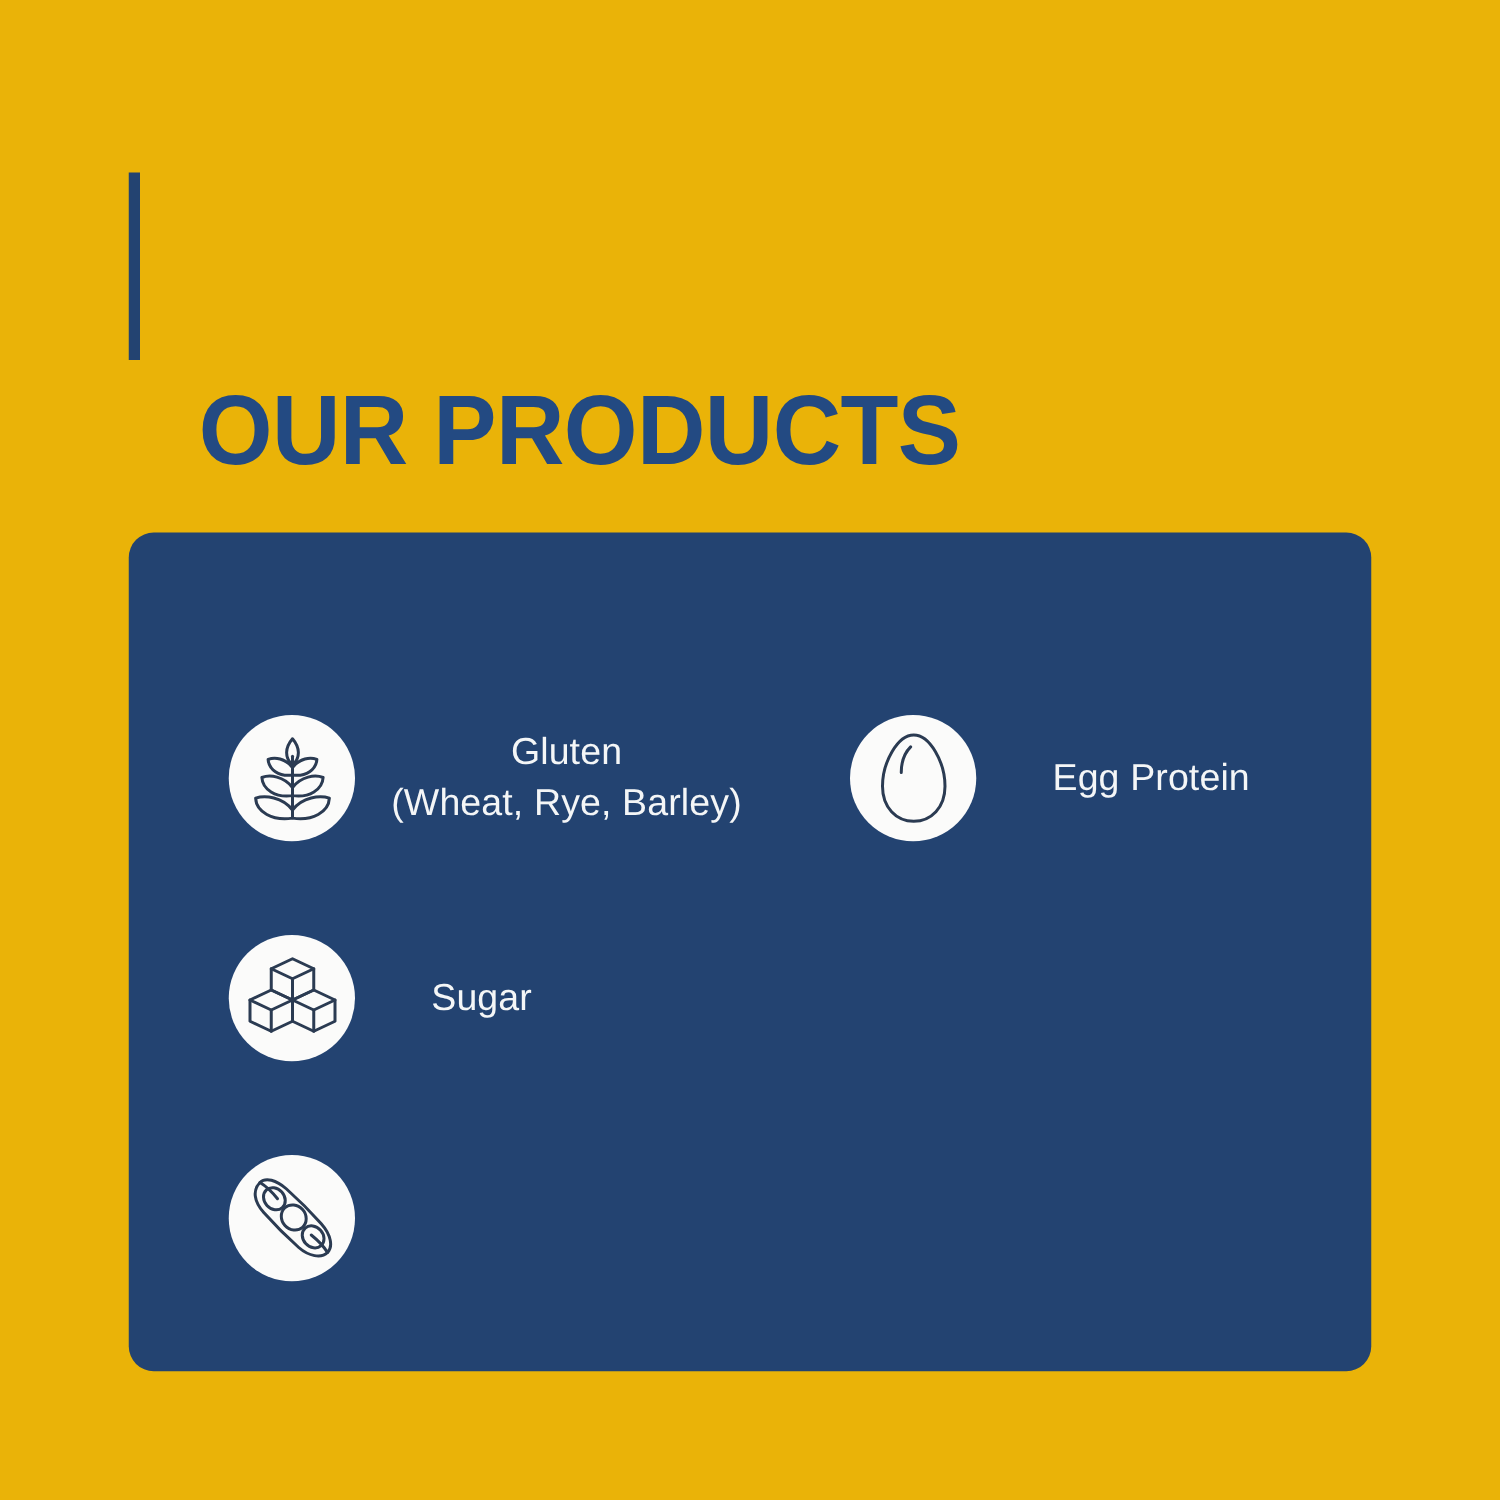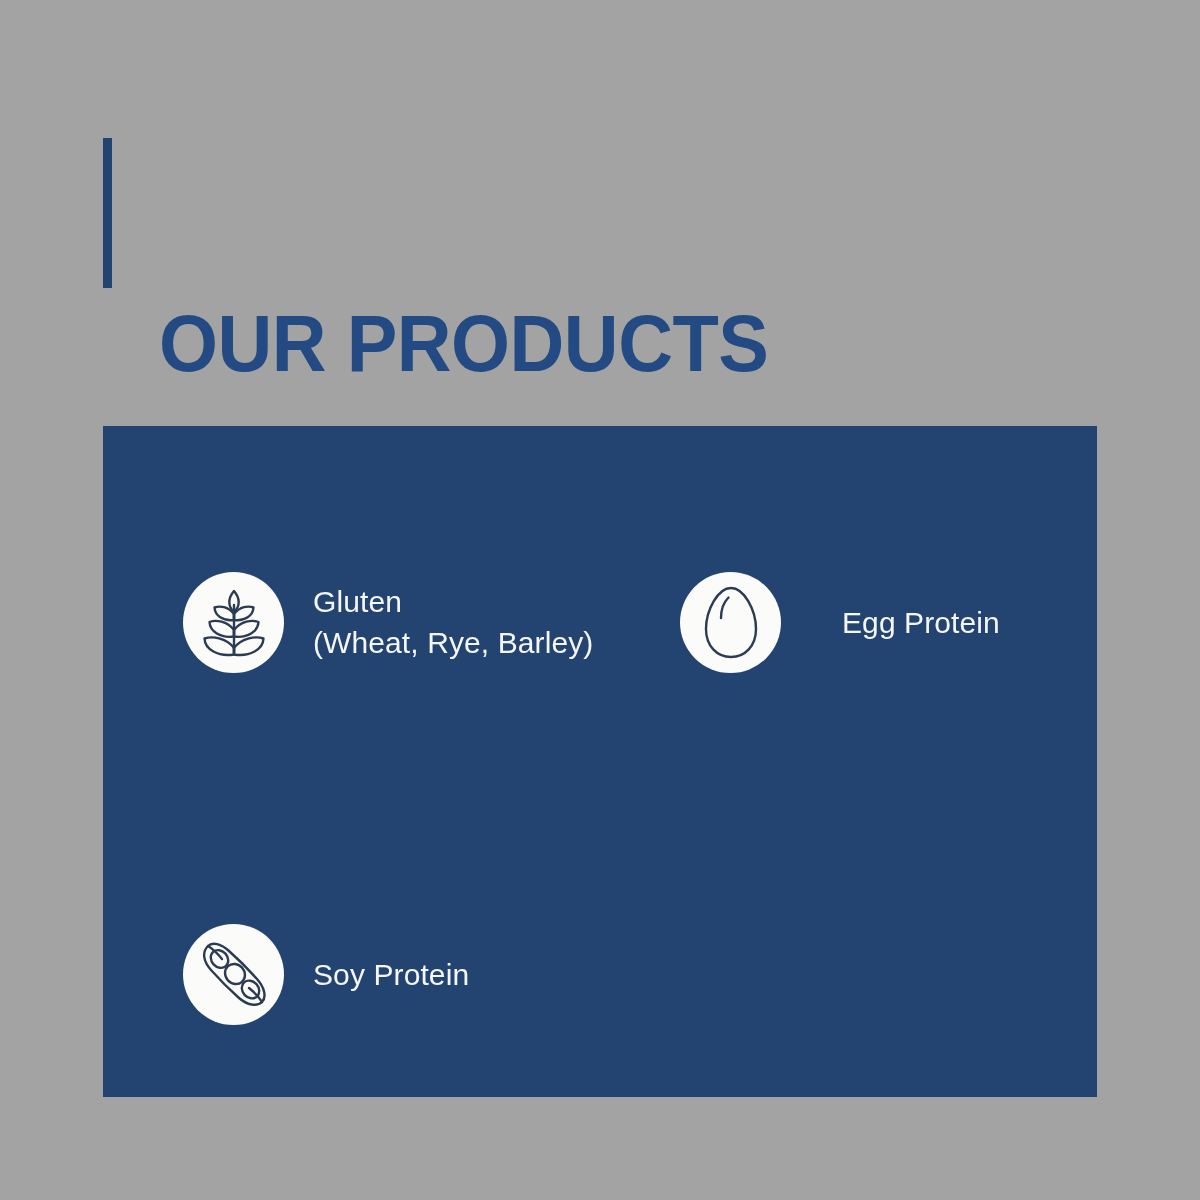--- a/index.html
+++ b/index.html
@@ -10,21 +10,22 @@
     width: 1200px;
     height: 1200px;
     background: #ffffff;
     font-family: "Liberation Sans", sans-serif;
     overflow: hidden;
   }
   .page {
     position: relative;
     width: 1200px;
     height: 1200px;
-    background: #a3a3a3;
+    background: #eab308;
+    text-align: center;
   }
 
   
   .heading-block {
     position: absolute;
     left: 103px;
     top: 136px;
     display: flex;
     align-items: flex-start;
   }
@@ -52,20 +53,21 @@
   }
 
   
   .panel {
     position: absolute;
     left: 103px;
     top: 426px;
     width: 994px;
     height: 671px;
     background: #234371;
+    border-radius: 20px;
   }
 
   .grid {
     position: absolute;
     left: 80px;
     top: 108px;
     width: 880px;
   }
   .row {
     display: flex;
@@ -148,37 +150,55 @@
             </svg>
           </div>
           <div class="cell-label">Egg Protein</div>
         </div>
 
       </div>
 
       <div class="row">
 
 
+        <div class="cell right">
+          <div class="badge">
+            <svg width="72" height="70" viewBox="0 0 72 70" fill="none" stroke="#2b3b52" stroke-width="2.4" stroke-linecap="round" stroke-linejoin="round">
+
+              <path d="M36 4 L53 12 L53 29 L36 37 L19 29 L19 12 Z"></path>
+              <path d="M19 12 L36 20 L53 12"></path>
+              <path d="M36 20 L36 37"></path>
+
+              <path d="M19 29 L36 37 L36 54 L19 62 L2 54 L2 37 Z"></path>
+              <path d="M2 37 L19 45 L36 37"></path>
+              <path d="M19 45 L19 62"></path>
+
+              <path d="M53 29 L70 37 L70 54 L53 62 L36 54 L36 37 Z"></path>
+              <path d="M36 37 L53 45 L70 37"></path>
+              <path d="M53 45 L53 62"></path>
+            </svg>
+          </div>
+          <div class="cell-label">Sugar</div>
+        </div>
 
       </div>
 
       <div class="row">
 
         <div class="cell">
           <div class="badge">
             <svg width="74" height="74" viewBox="0 0 74 74" fill="none" stroke="#2b3b52" stroke-width="2.4" stroke-linecap="round" stroke-linejoin="round">
               <path d="M11 9 C5 15 6 24 14 33 C22 42 33 53 42 61 C50 68 60 70 65 65 C69.5 60.5 68 51 60 42 C52 33 41 22 32 14 C24 7 15.5 4.5 11 9 Z"></path>
               <path d="M11 9 C16 12 21 17 25 22"></path>
               <path d="M65 65 C62 60 57 55 52 51"></path>
               <ellipse cx="22.5" cy="22" rx="8" ry="9.5" transform="rotate(-42 22.5 22)"></ellipse>
               <ellipse cx="38" cy="37" rx="9.5" ry="10.5" transform="rotate(-42 38 37)"></ellipse>
               <ellipse cx="53.5" cy="52.5" rx="8" ry="9.5" transform="rotate(-42 53.5 52.5)"></ellipse>
             </svg>
           </div>
-          <div class="cell-label">Soy Protein</div>
         </div>
 
 
       </div>
 
     </div>
   </div>
 
 </div>
 

